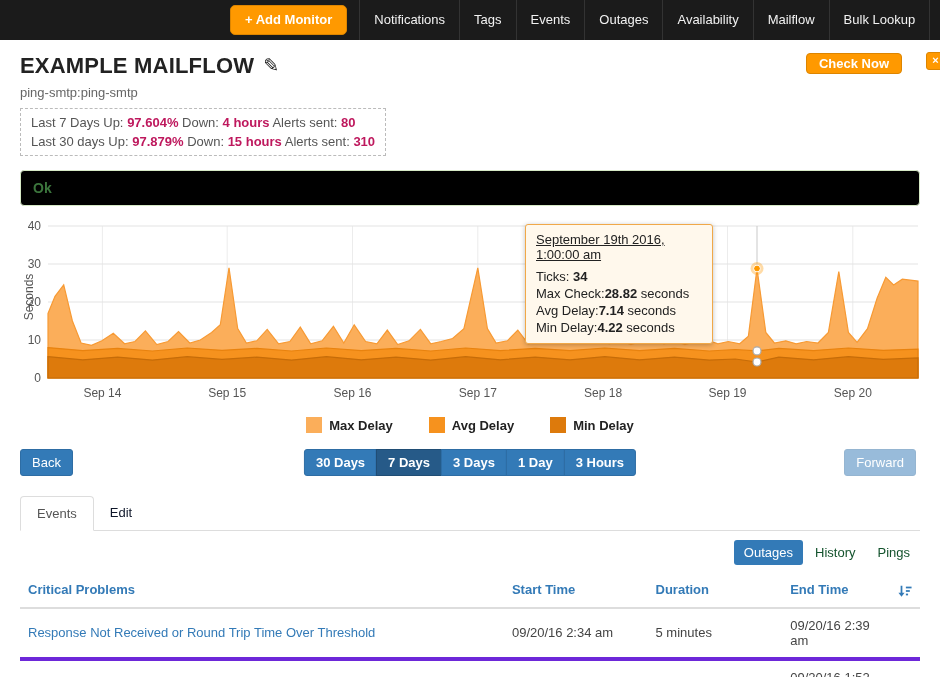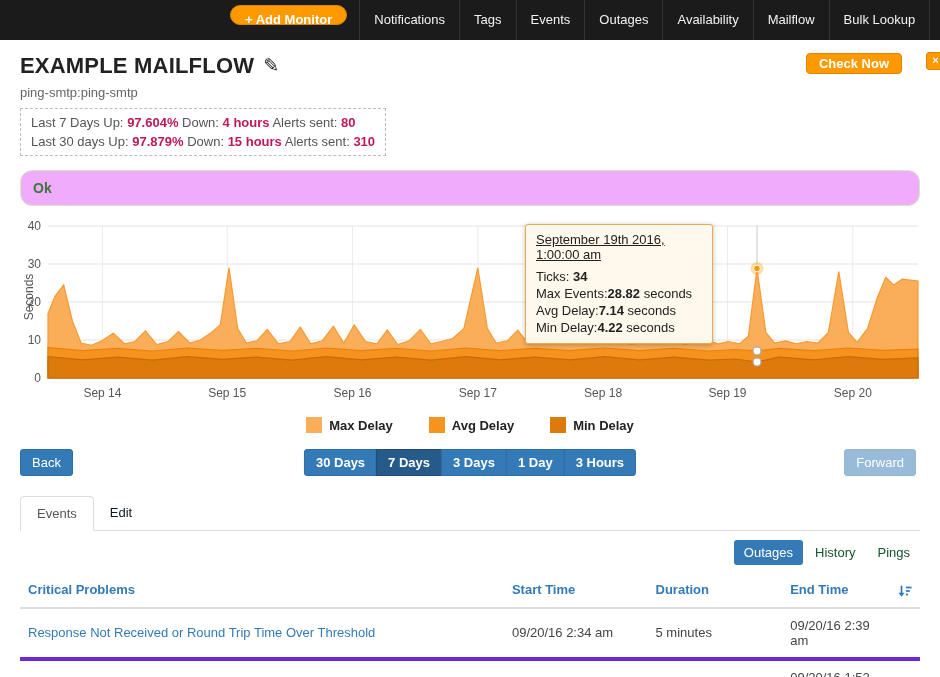--- a/index.html
+++ b/index.html
@@ -1,35 +1,35 @@
 <!DOCTYPE html>
 <html><head>
 <meta charset="utf-8">
 <style>
   * { margin:0; padding:0; box-sizing:border-box; }
   html,body { width:940px; height:677px; }
   body { font-family:"Liberation Sans","DejaVu Sans",sans-serif; background:#fff; color:#333; position:relative; overflow:hidden; }
 
   
   .topnav { height:40px; background:#1b1b1b; display:flex; align-items:stretch; }
-  .btn-add { margin:5px 12px 5px 230px; background:#ff9900; border:1px solid #dd8500; color:#fff; font-weight:bold; font-size:13px; padding:0 14px; border-radius:12px; height:20px; line-height:28px; cursor:pointer; white-space:nowrap; font-family:inherit; }
+  .btn-add { margin:5px 12px 5px 230px; background:#ff9900; border:1px solid #dd8500; color:#fff; font-weight:bold; font-size:13px; padding:0 14px; border-radius:5px; height:30px; line-height:28px; cursor:pointer; white-space:nowrap; font-family:inherit; }
   .nav-item { color:#f2f2f2; font-size:13px; line-height:40px; padding:0 14px; border-left:1px solid #333; cursor:pointer; white-space:nowrap; }
   .nav-item.last { border-right:1px solid #333; }
   .brand { margin-left:auto; color:#ff9900; font-weight:bold; font-size:15px; line-height:40px; padding:0 16px; }
 
   .main { padding:13px 20px 0; position:relative; }
   .header-row { display:flex; align-items:flex-start; }
   .page-title { font-size:22px; font-weight:bold; color:#222; letter-spacing:.2px; }
   .edit-pencil { font-size:19px; margin-left:9px; color:#222; cursor:pointer; line-height:26px; }
   .btn-checknow { margin-left:auto; margin-right:18px; background:#ff9900; border:1px solid #dd8500; color:#fff; font-weight:bold; font-size:13px; padding:2px 12px; border-radius:4px; cursor:pointer; font-family:inherit; }
   .close-x { position:absolute; top:52px; right:-5px; width:19px; height:18px; background:#ff9900; color:#fff; border:1px solid #dd8500; border-radius:3px; font-size:11px; font-weight:bold; line-height:15px; text-align:center; cursor:pointer; }
   .subtitle { color:#666; font-size:13px; margin-top:6px; }
   .stats-box { display:inline-block; border:1px dashed #bbb; padding:4px 10px; margin-top:8px; font-size:13px; color:#555; line-height:19px; }
   .stats-box b { color:#be185d; }
-  .status-ok { margin-top:14px; background:#f0abfc; border:1px solid #d6e9c6; border-radius:12px; color:#3c763d; font-weight:bold; font-size:14px; padding:9px 12px; }
+  .status-ok { margin-top:14px; background:#000000; border:1px solid #d6e9c6; border-radius:4px; color:#3c763d; font-weight:bold; font-size:14px; padding:9px 12px; }
 
   
   .chart-wrap { position:relative; margin-top:12px; height:185px; }
   .ylab { position:absolute; left:-14px; top:72px; transform:rotate(-90deg); font-size:12px; color:#555; }
   #chart-svg { display:block; }
   #chart-svg text.tick { font-size:12px; fill:#555; font-family:"Liberation Sans","DejaVu Sans",sans-serif; }
   .tooltip { position:absolute; left:505px; top:6px; width:188px; background:#fff8ec; border:1px solid #f0a848; border-radius:3px; box-shadow:0 1px 5px rgba(0,0,0,.25); padding:7px 10px; font-size:13px; color:#222; z-index:5; }
   .tt-title { text-decoration:underline; margin-bottom:6px; }
   .tt-row { line-height:17px; }
   .legend { display:flex; justify-content:center; gap:36px; margin-top:14px; font-size:13px; font-weight:bold; color:#222; align-items:center; }
@@ -148,21 +148,21 @@
         <text class="tick" x="207.2" y="179" text-anchor="middle">Sep 15</text>
         <text class="tick" x="332.5" y="179" text-anchor="middle">Sep 16</text>
         <text class="tick" x="457.8" y="179" text-anchor="middle">Sep 17</text>
         <text class="tick" x="583.1" y="179" text-anchor="middle">Sep 18</text>
         <text class="tick" x="707.5" y="179" text-anchor="middle">Sep 19</text>
         <text class="tick" x="832.8" y="179" text-anchor="middle">Sep 20</text>
       </svg>
     <div class="tooltip">
       <div class="tt-title">September 19th 2016, 1:00:00 am</div>
       <div class="tt-row"><span>Ticks: </span><b>34</b><span></span></div>
-      <div class="tt-row"><span>Max Events:</span><b>28.82</b><span> seconds</span></div>
+      <div class="tt-row"><span>Max Check:</span><b>28.82</b><span> seconds</span></div>
       <div class="tt-row"><span>Avg Delay:</span><b>7.14</b><span> seconds</span></div>
       <div class="tt-row"><span>Min Delay:</span><b>4.22</b><span> seconds</span></div>
     </div>
   </div>
   <div class="legend" id="legend">
       <span class="lg-item"><span class="lg-sw" style="background:#FBAE5A"></span>Max Delay</span>
       <span class="lg-item"><span class="lg-sw" style="background:#F6921E"></span>Avg Delay</span>
       <span class="lg-item"><span class="lg-sw" style="background:#DD7A0C"></span>Min Delay</span>
     </div>
 

